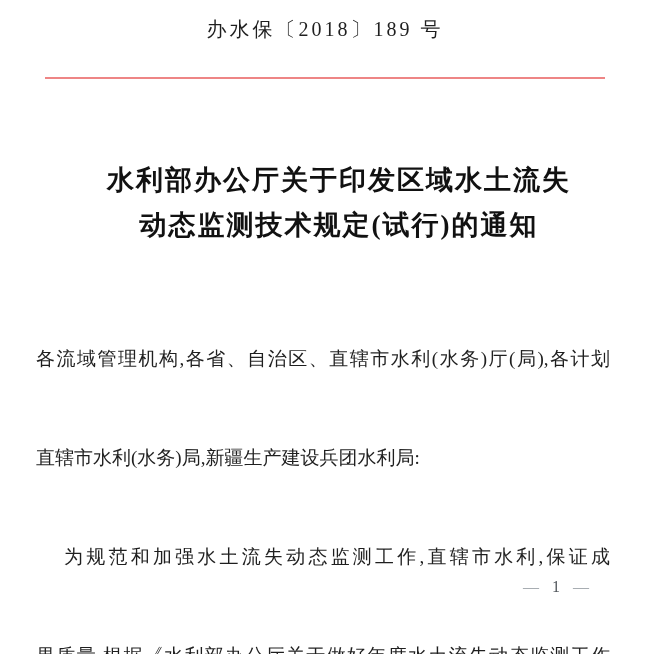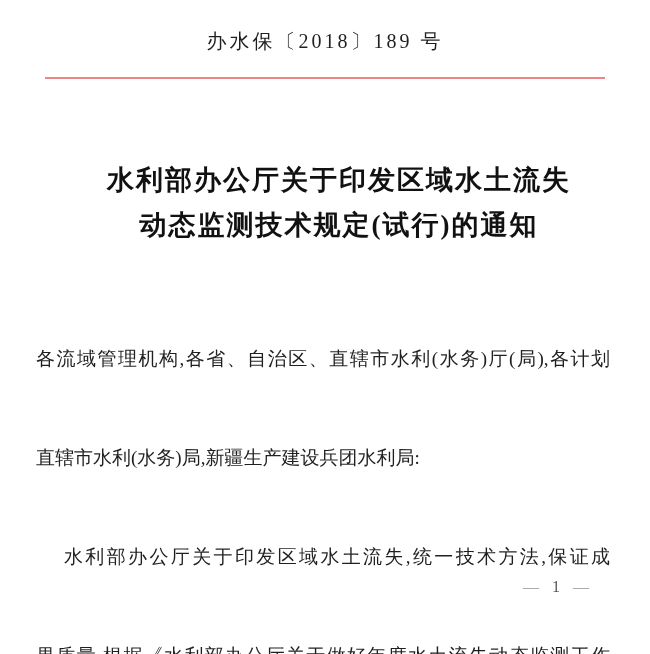--- a/index.html
+++ b/index.html
@@ -11,21 +11,21 @@
     position: relative;
     width: 650px;
     height: 654px;
     background: var(--page_background, #ffffff);
     font-family: "Liberation Serif", "DejaVu Serif", serif;
     color: var(--body_text, #1f1f1f);
     overflow: hidden;
   }
   .doc-number {
     position: absolute;
-    top: 28px;
+    top: 16px;
     left: 0;
     width: 100%;
     text-align: center;
     font-size: 20px;
     letter-spacing: 3px;
     color: var(--body_text, #1f1f1f);
   }
   .red-line {
     position: absolute;
     top: 77px;
@@ -94,21 +94,21 @@
   <div class="red-line"></div>
 
   <h1 class="title">
     <span class="title-line">水利部办公厅关于印发区域水土流失</span>
     <span class="title-line">动态监测技术规定(试行)的通知</span>
   </h1>
 
   <div class="body-text">
     <div class="line jf">各流域管理机构,各省、自治区、直辖市水利(水务)厅(局),各计划</div>
     <div class="line">直辖市水利(水务)局,新疆生产建设兵团水利局:</div>
-    <div class="line jf ind">水利部办公厅关于印发区域水土流失,统一技术方法,保证成</div>
+    <div class="line jf ind">为规范和加强水土流失动态监测工作,直辖市水利,保证成</div>
     <div class="line jf">果质量,根据《水利部办公厅关于做好年度水土流失动态监测工作</div>
     
     
     
     
     
   </div>
 
   <div class="page-number">
     <span class="dash">—</span><span class="num">1</span><span class="dash">—</span>

